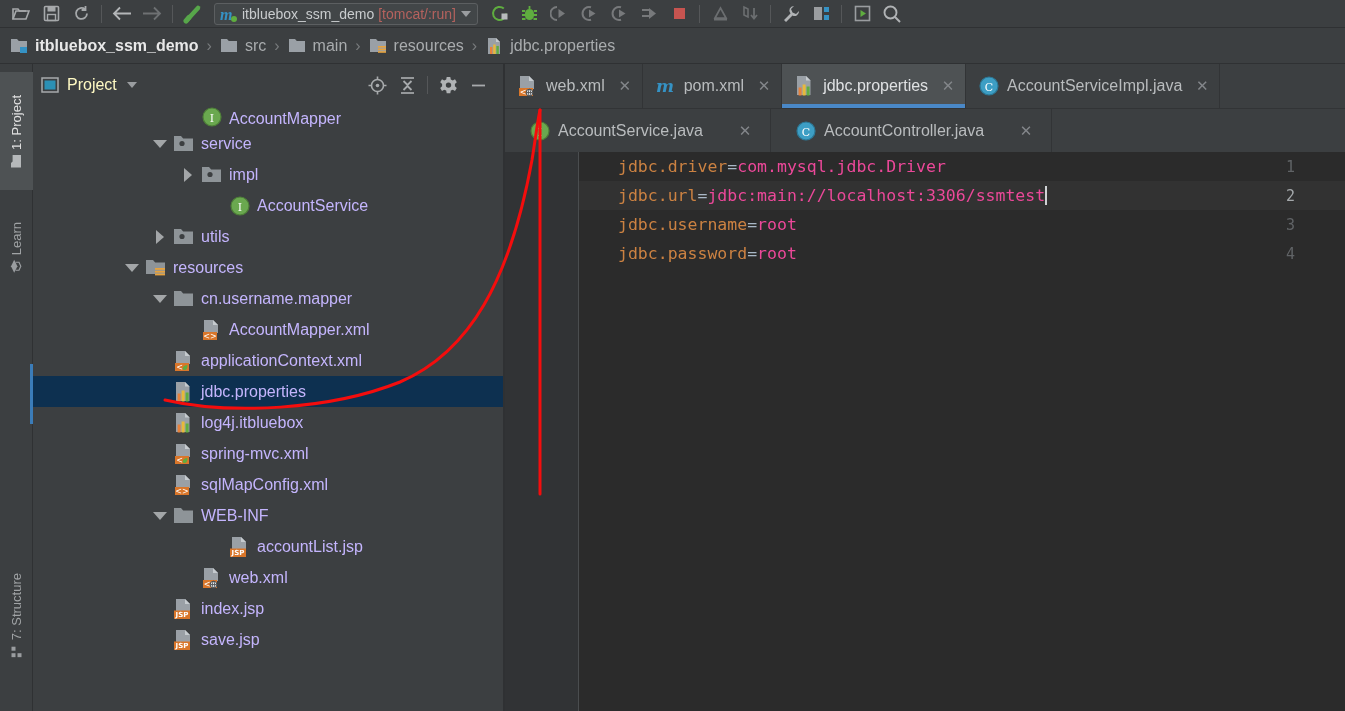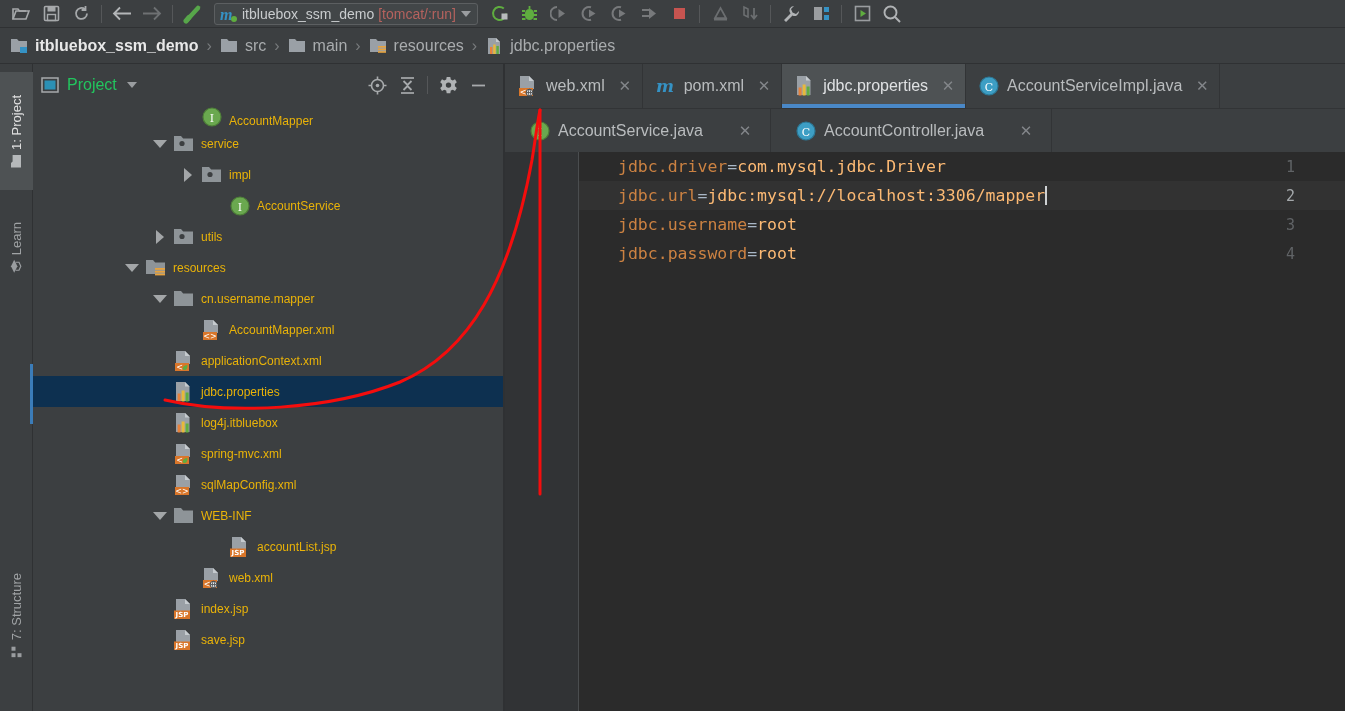--- a/index.html
+++ b/index.html
@@ -84,21 +84,21 @@
 
   
   .project-panel {
     position: absolute; left: 33px; top: 64px; width: 472px; height: 647px;
     background: #3c3f41;
   }
   .pp-header {
     position: absolute; left: 0; top: 0; width: 472px; height: 42px;
     display: flex; align-items: center; padding: 0 12px 0 8px;
   }
-  .pp-title { font-size: 16px; color: #22c55e; margin-left: 8px; }
+  .pp-title { font-size: 16px; color: #fef9c3; margin-left: 8px; }
   .pp-hdr-spacer { flex: 1; }
   .pp-hicon { width: 30px; height: 28px; display: flex; align-items: center; justify-content: center; }
   .pp-hsep { width: 1px; height: 18px; background: #555759; margin: 0 5px; }
 
   .tree {
     position: absolute; left: 0; top: 42px; width: 472px; height: 605px;
     overflow: hidden;
   }
   .trow {
     position: relative; height: 31px; display: flex; align-items: center;
@@ -110,21 +110,21 @@
     border-right: 7px solid transparent; border-top: 8px solid #a3a6a8;
     flex: 0 0 auto;
   }
   .arrow-rt {
     width: 0; height: 0; border-top: 7px solid transparent;
     border-bottom: 7px solid transparent; border-left: 8px solid #a3a6a8;
     flex: 0 0 auto;
   }
   .arrow-slot { width: 22px; display: flex; align-items: center; justify-content: center; flex: 0 0 auto; }
   .ico-slot { width: 26px; display: flex; align-items: center; justify-content: center; flex: 0 0 auto; }
-  .tlabel { font-size: 12px; color: #eab308; margin-left: 4px; }
+  .tlabel { font-size: 16px; color: #c4b5fd; margin-left: 4px; }
 
   
   .tree-sb {
     position: absolute; left: 492px; top: 340px; width: 11px; height: 225px;
     background: #5a5d5f; border-radius: 0;
   }
   .panel-divider {
     position: absolute; left: 503px; top: 64px; width: 2px; height: 647px;
     background: #2f3133;
   }
@@ -171,21 +171,21 @@
   .codeline {
     position: absolute; left: 85px; height: 29px; line-height: 29px;
     font-family: "DejaVu Sans Mono", monospace; font-size: 16.5px;
     white-space: pre;
   }
   .cur-line-hl {
     position: absolute; left: 74px; right: 0; height: 29px; background: #323232;
   }
   .k { color: #cc8242; margin-left: 28px; }
   .eq { color: #a9b7c6; }
-  .v { color: #fdba74; }
+  .v { color: #ec4899; }
   .caret {
     display: inline-block; width: 2px; height: 19px; background: #cfd2d4;
     vertical-align: -4px;
   }
 
   
   .annot { position: absolute; left: 0; top: 0; width: 1345px; height: 711px; pointer-events: none; }
 </style>
 </head>
 <body>
@@ -767,21 +767,21 @@
       <div class="gutter"></div>
       <div class="gutter-sep"></div>
       <div id="lnums">
           <div class="lnum" style="top: 6px;">1</div>
           <div class="lnum cur" style="top: 35px;">2</div>
           <div class="lnum" style="top: 64px;">3</div>
           <div class="lnum" style="top: 93px;">4</div>
         </div>
       <div id="codelines">
           <div class="codeline" style="top: 0px;"><span class="k">jdbc.driver</span><span class="eq">=</span><span class="v">com.mysql.jdbc.Driver</span></div>
-          <div class="codeline" style="top: 29px;"><span class="k">jdbc.url</span><span class="eq">=</span><span class="v">jdbc:mysql://localhost:3306/mapper</span><span class="caret"></span></div>
+          <div class="codeline" style="top: 29px;"><span class="k">jdbc.url</span><span class="eq">=</span><span class="v">jdbc:main://localhost:3306/ssmtest</span><span class="caret"></span></div>
           <div class="codeline" style="top: 58px;"><span class="k">jdbc.username</span><span class="eq">=</span><span class="v">root</span></div>
           <div class="codeline" style="top: 87px;"><span class="k">jdbc.password</span><span class="eq">=</span><span class="v">root</span></div>
         </div>
     </div>
   </div>
 
   <svg class="annot">
     <path d="M165 400 C 230 415, 330 410, 400 382 C 470 352, 510 280, 532 160 C 536 135, 538 118, 540 110" fill="none" stroke="#f40d0d" stroke-width="3" stroke-linecap="round"></path>
     <path d="M540 110 C 541 180, 541 330, 540 494" fill="none" stroke="#f40d0d" stroke-width="3" stroke-linecap="round"></path>
   </svg>

